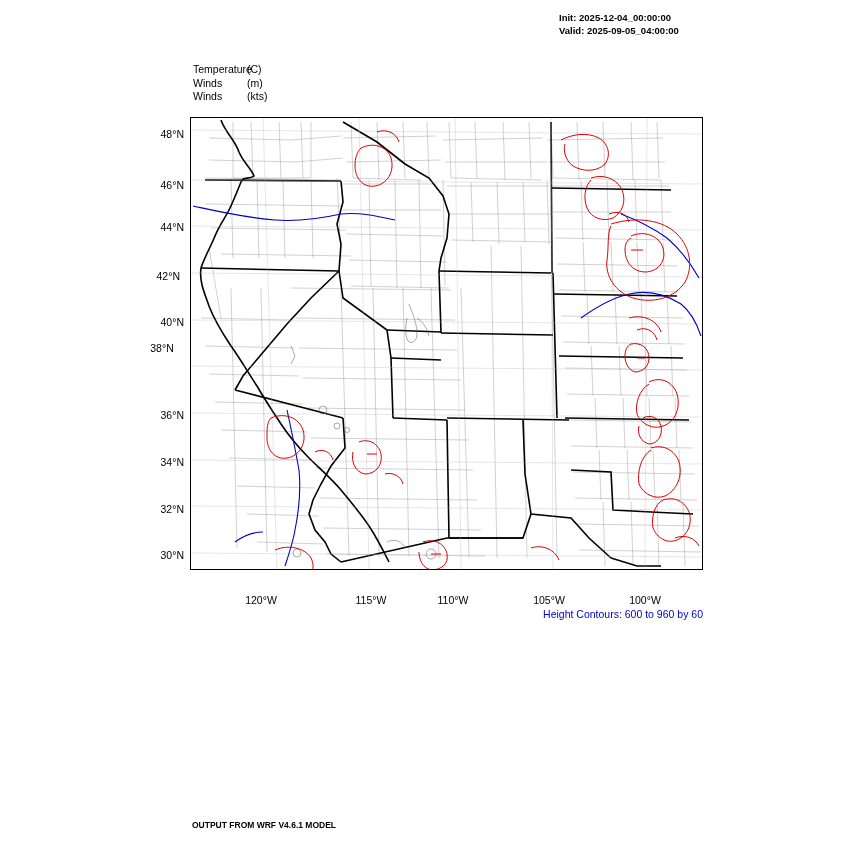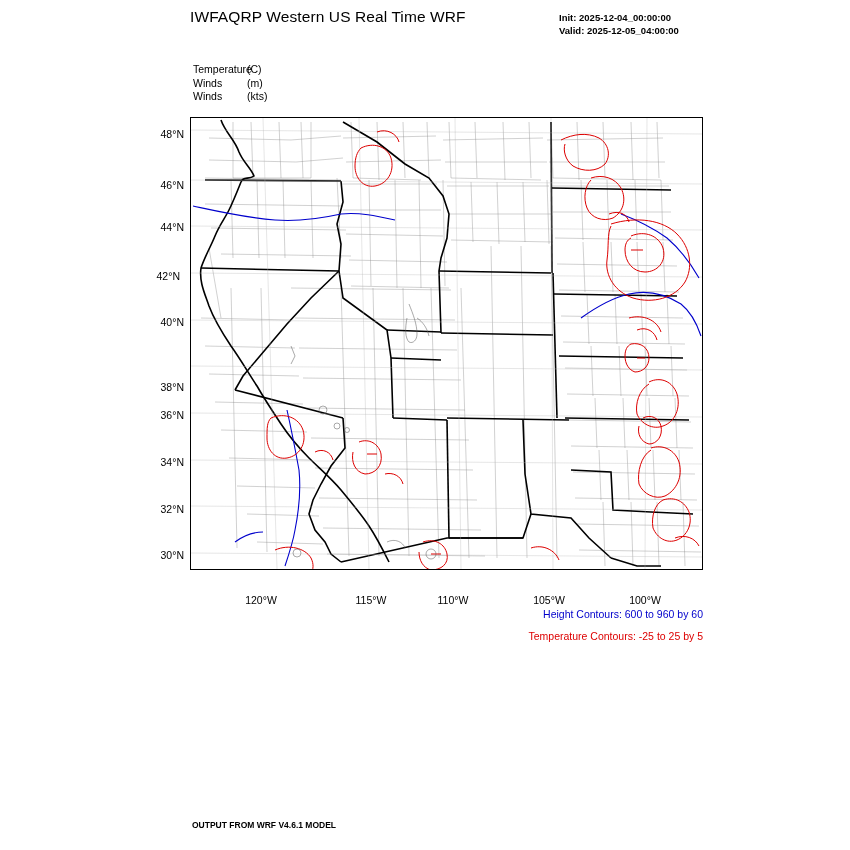--- a/index.html
+++ b/index.html
@@ -115,45 +115,44 @@
     font-weight: bold;
     line-height: 11px;
     white-space: nowrap;
   }
 </style>
 </head>
 <body>
 
 <div class="page">
 
-  <div class="title">IWFAQRP Western US Real Time WRF</div>
 
   <div class="init-block">
     <div>Init: 2025-12-04_00:00:00</div>
-    <div>Valid: 2025-12-05_04:00:00</div>
+    <div>Valid: 2025-09-05_04:00:00</div>
   </div>
 
   <div class="units">
     <span class="row">
       <span class="u-label">Temperature</span><span class="u-unit">(C)</span>
     </span>
     <span class="row">
       <span class="u-label">Winds</span><span class="u-unit">(m)</span>
     </span>
     <span class="row">
       <span class="u-label">Winds</span><span class="u-unit">(kts)</span>
     </span>
   </div>
 
   <div class="lat-label" style="left:140px; top:128px; width:44px;">48°N</div>
   <div class="lat-label" style="left:140px; top:179px; width:44px;">46°N</div>
   <div class="lat-label" style="left:140px; top:221px; width:44px;">44°N</div>
   <div class="lat-label" style="left:136px; top:270px; width:44px;">42°N</div>
   <div class="lat-label" style="left:140px; top:316px; width:44px;">40°N</div>
-  <div class="lat-label" style="left:140px; top:381px; width:44px;">38°N</div>
+  <div class="lat-label" style="left:140px; top:342px; width:44px;text-align:center;">38°N</div>
   <div class="lat-label" style="left:140px; top:409px; width:44px;">36°N</div>
   <div class="lat-label" style="left:140px; top:456px; width:44px;">34°N</div>
   <div class="lat-label" style="left:140px; top:503px; width:44px;">32°N</div>
   <div class="lat-label" style="left:140px; top:549px; width:44px;">30°N</div>
 
   <div class="lon-label" style="left:231px; top:586px; width:60px;">120°W</div>
   <div class="lon-label" style="left:341px; top:586px; width:60px;">115°W</div>
   <div class="lon-label" style="left:423px; top:586px; width:60px;">110°W</div>
   <div class="lon-label" style="left:519px; top:586px; width:60px;">105°W</div>
   <div class="lon-label" style="left:615px; top:586px; width:60px;">100°W</div>
@@ -419,19 +418,18 @@
         <circle cx="240" cy="436" r="5"></circle>
         <path d="M218 186 C222 196 226 206 226 216 C226 222 222 226 218 224 C214 220 214 210 216 200"></path>
         <path d="M226 200 C232 204 236 210 238 218"></path>
         <path d="M100 228 L104 238 L100 246"></path>
         <path d="M196 424 C204 420 212 424 214 430"></path>
       </g>
     </svg>
   </div>
 
   <div class="caption height">Height Contours: 600 to 960 by 60</div>
-  <div class="caption temp">Temperature Contours: -25 to 25 by 5</div>
 
   <div class="footer">
     <div>OUTPUT FROM WRF V4.6.1 MODEL</div>
   </div>
 
 </div>
 
 </body></html>

